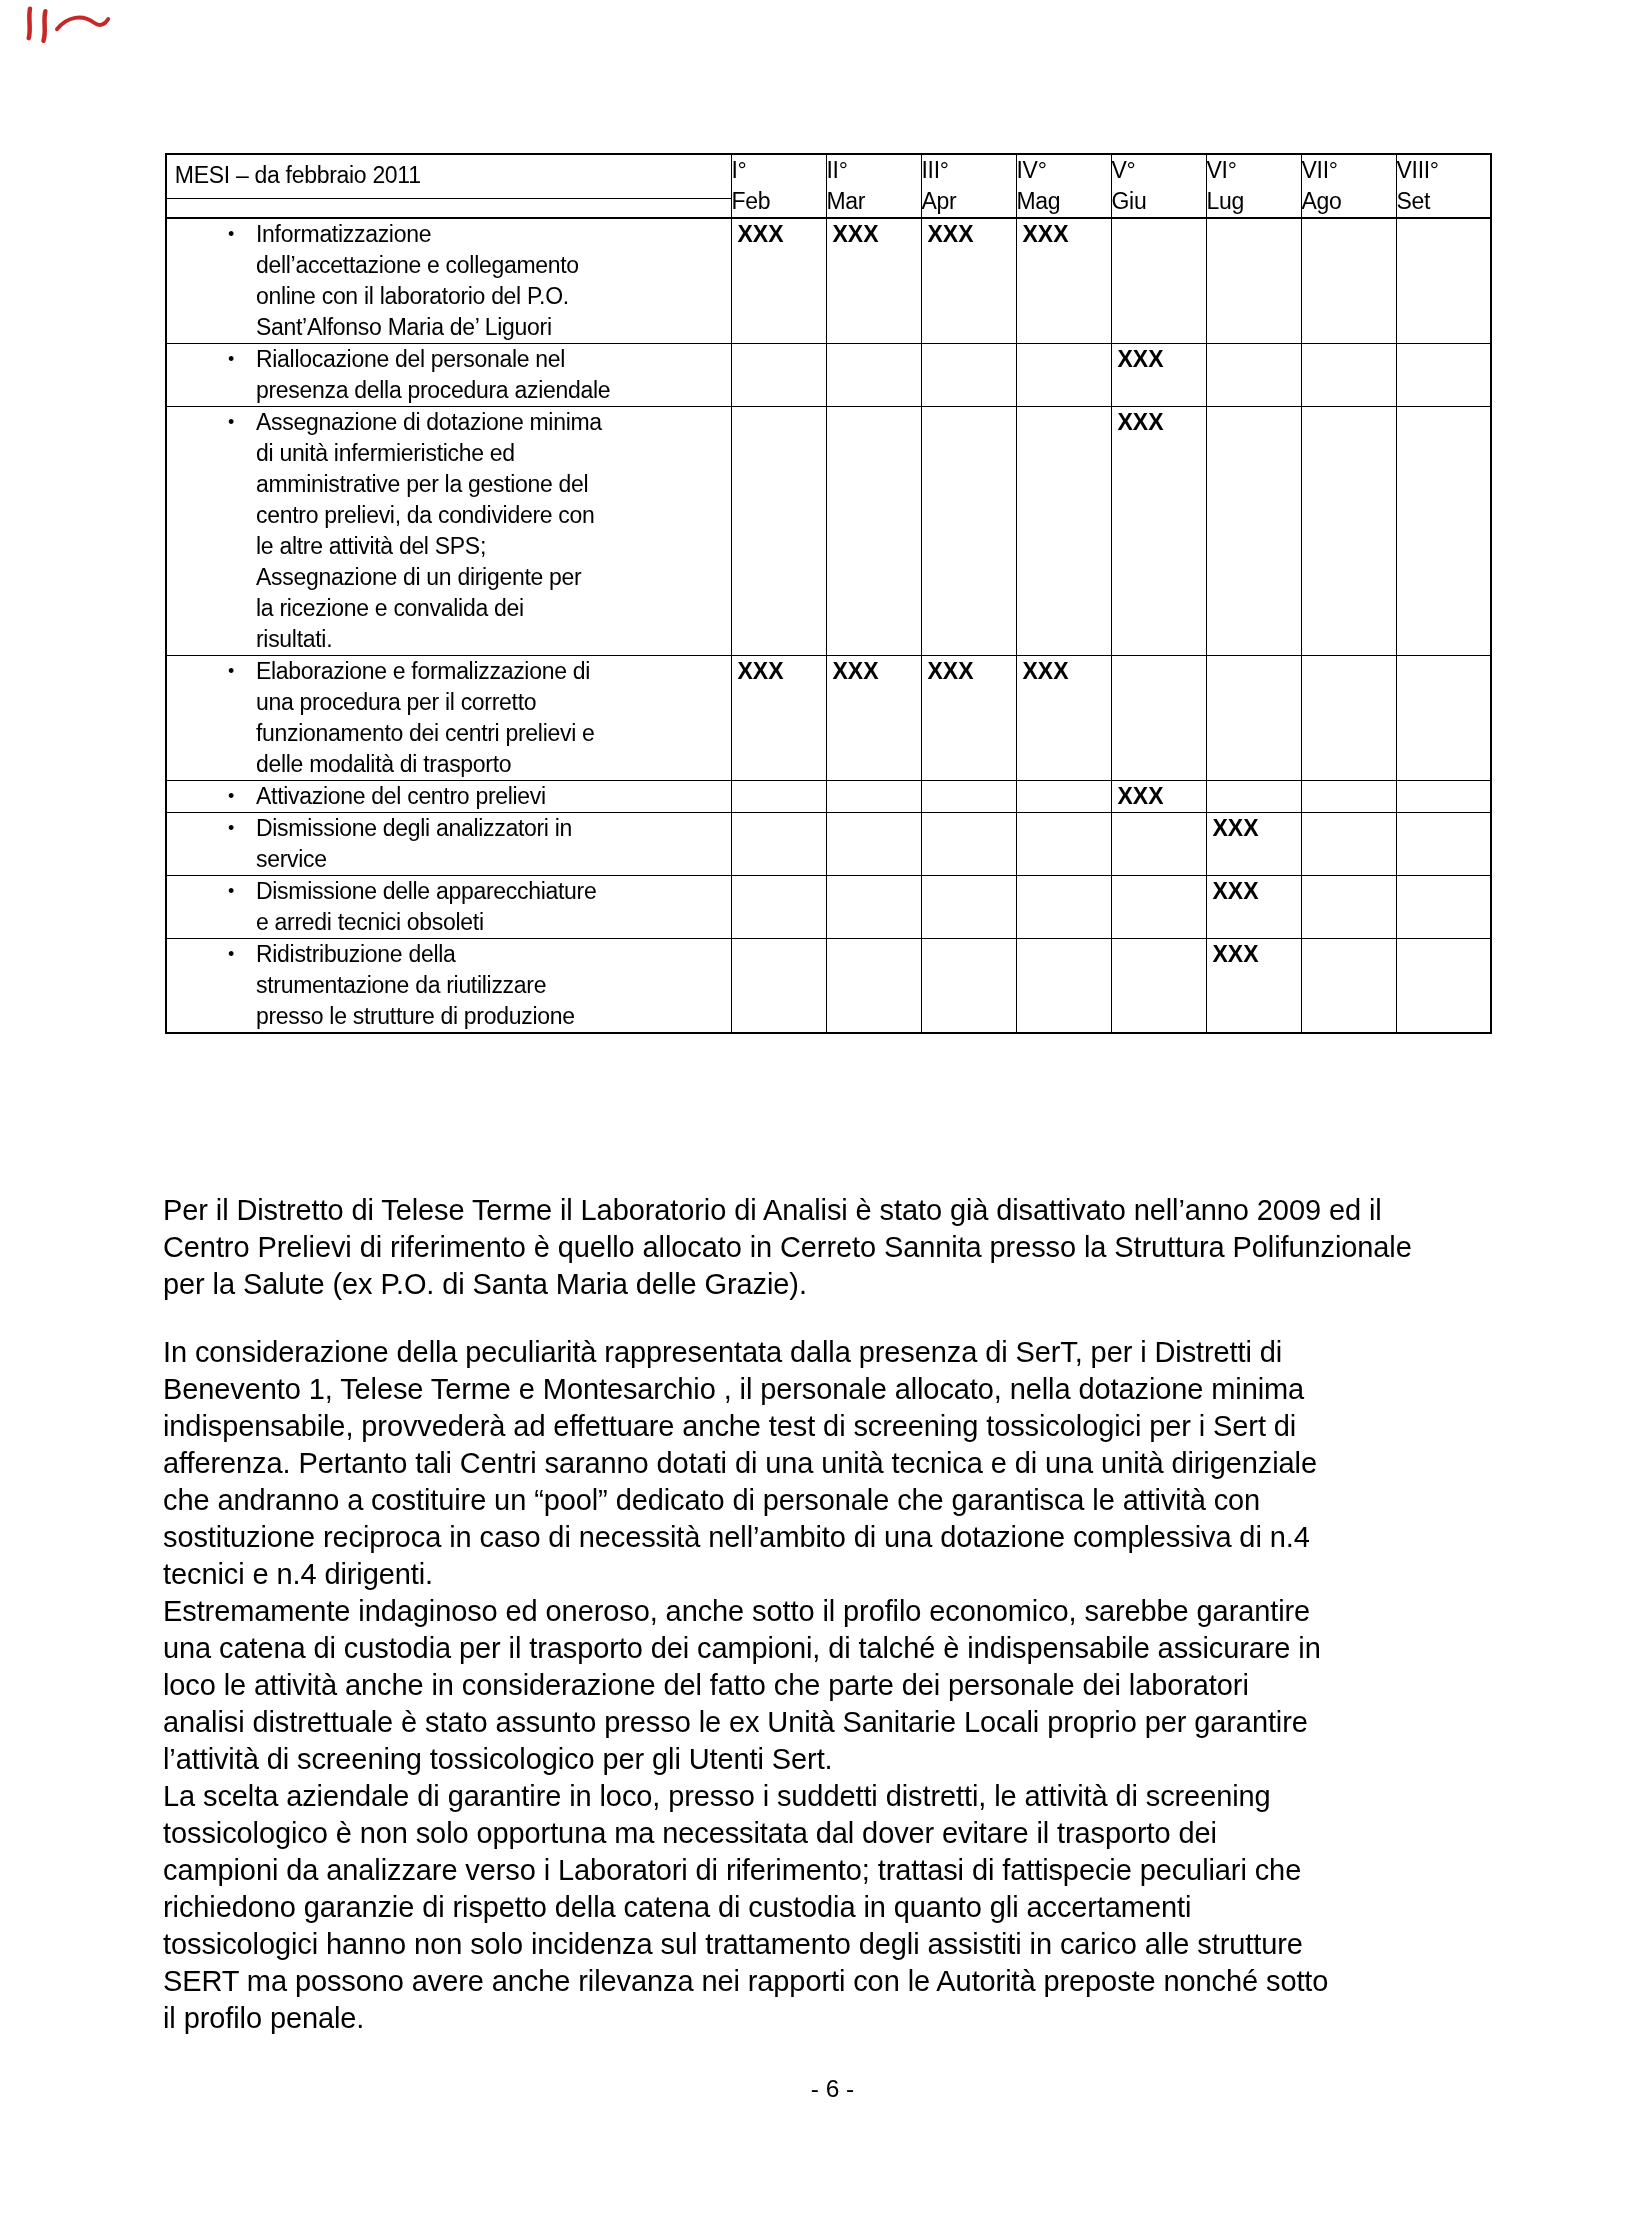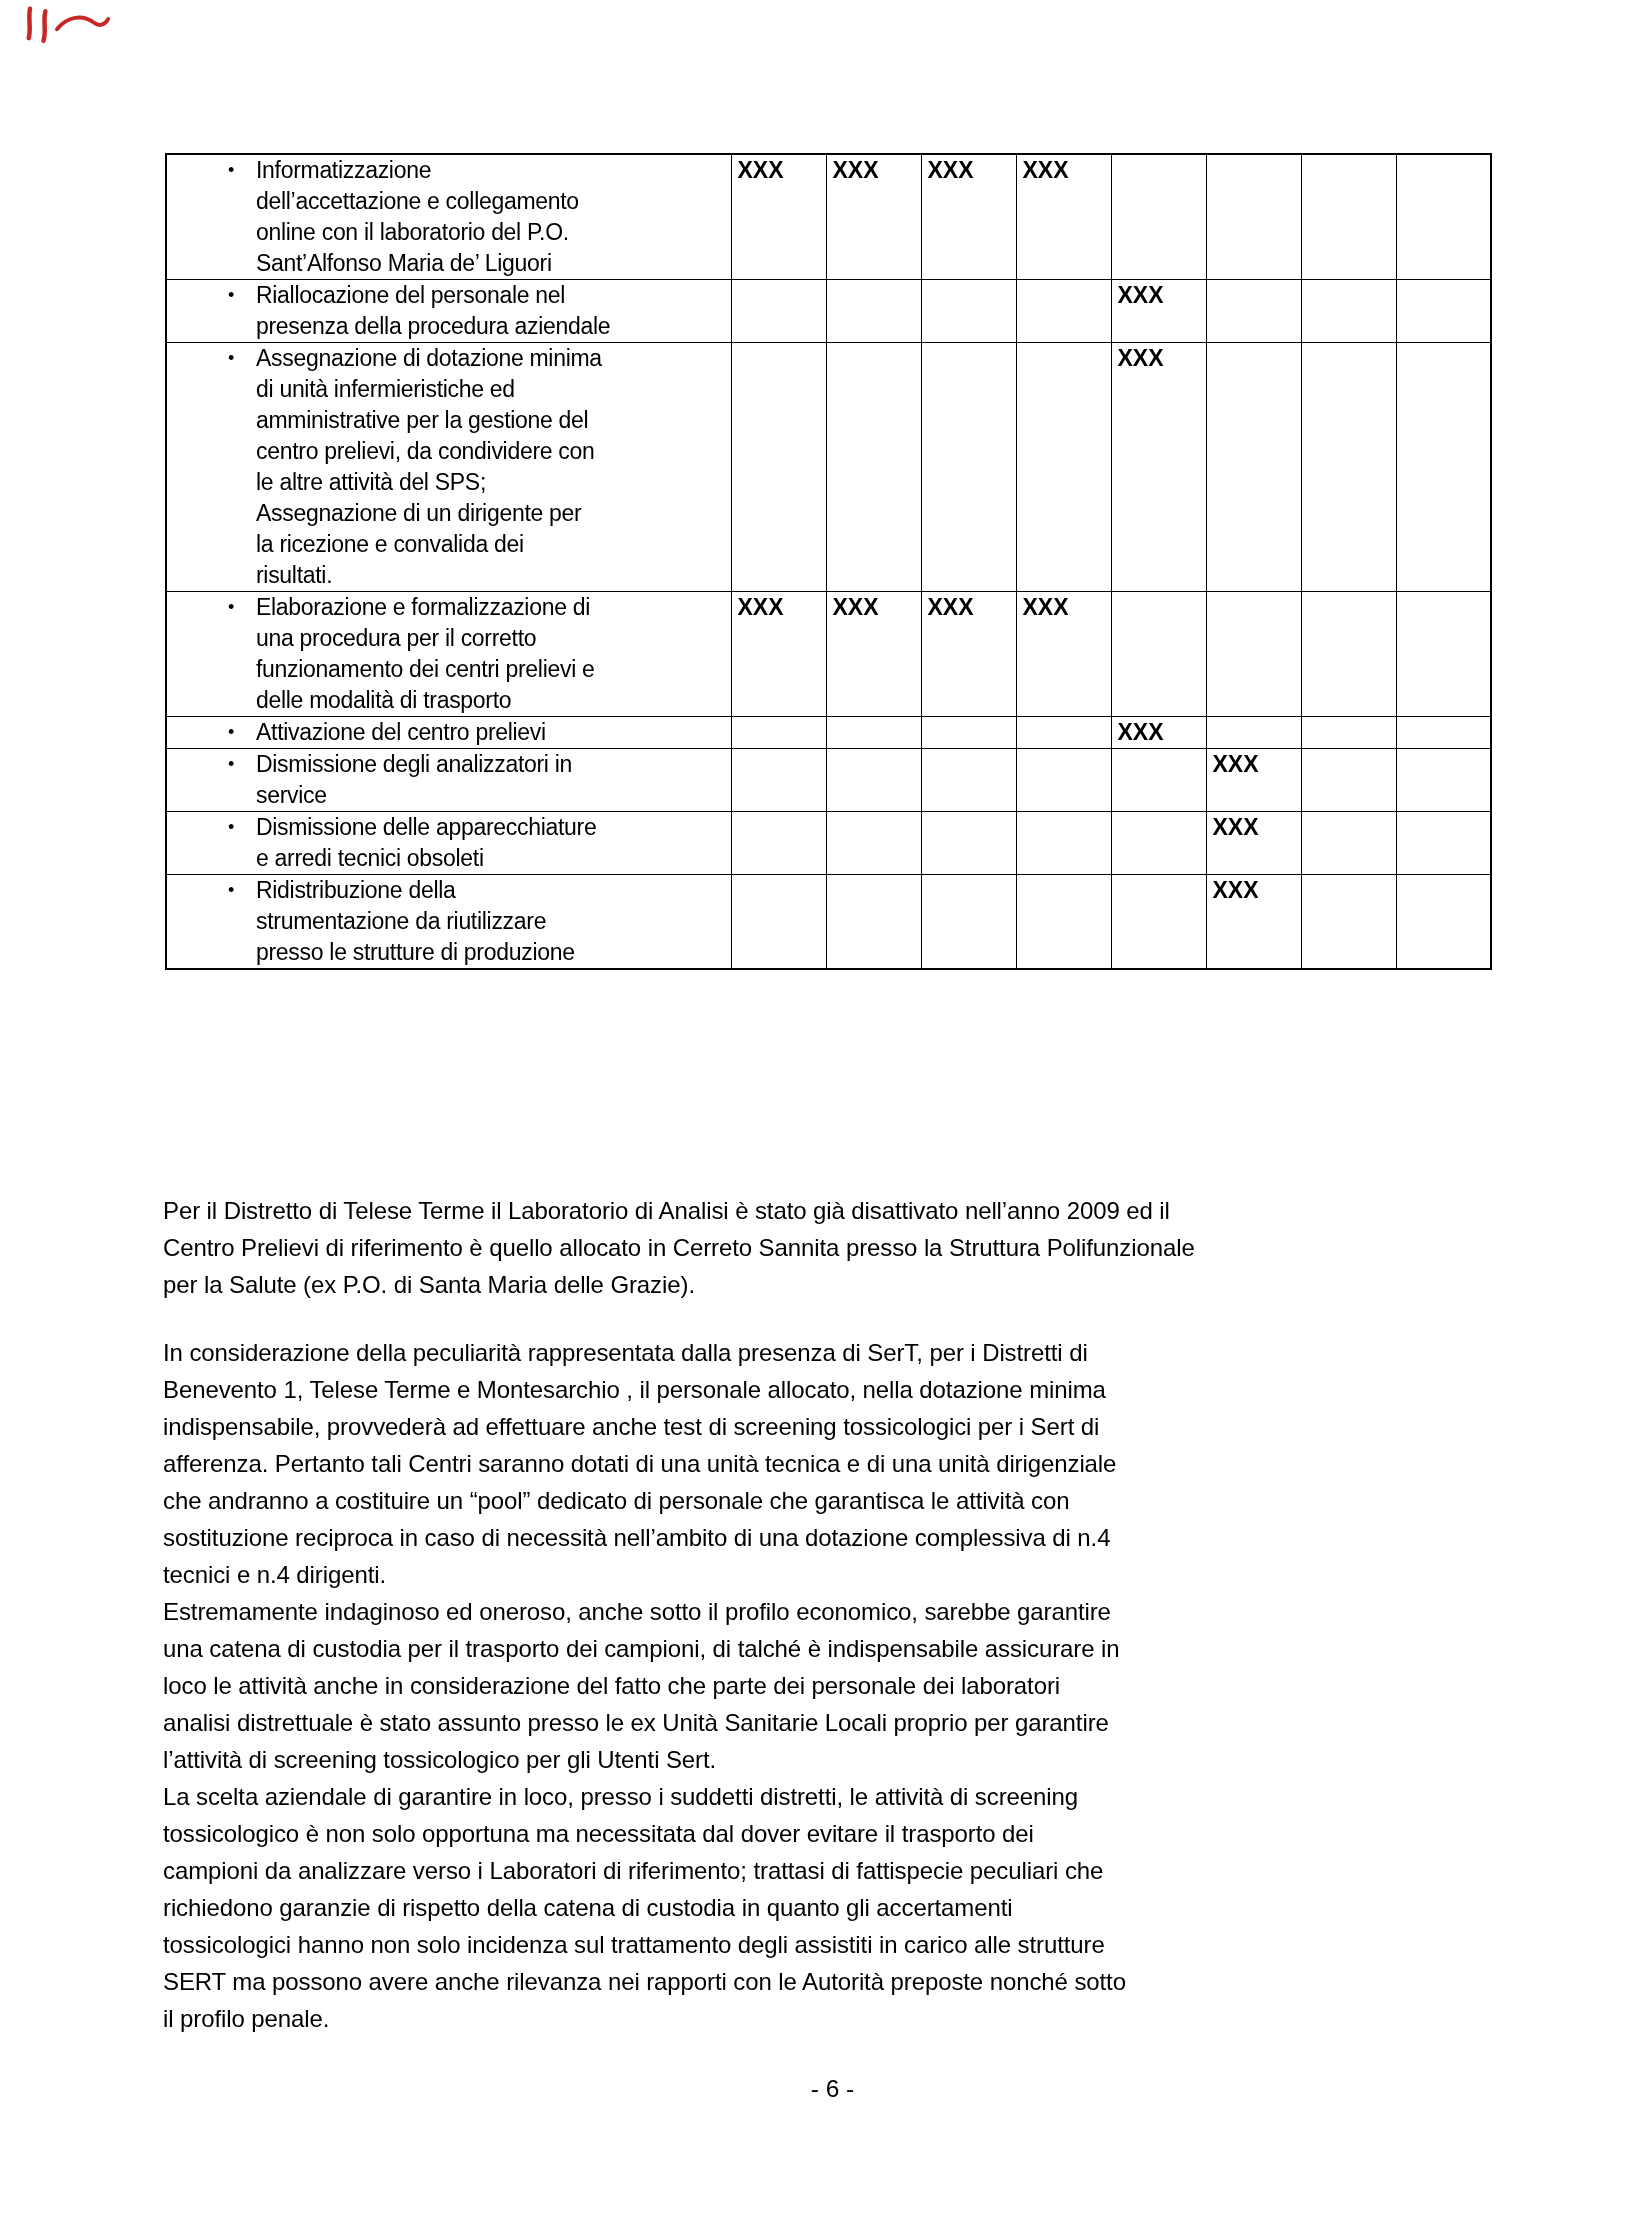--- a/index.html
+++ b/index.html
@@ -24,21 +24,21 @@
   td.desc-group{font-weight:bold;white-space:pre-line;padding:2.6px 3.9px 5.2px 6.5px;}
   td.desc-cell{padding:2.6px 2.6px 5.2px 0;}
   .item{display:flex;}
   .bullet{width:28px;margin-left:61px;flex:none;font-size:18px;line-height:31px;}
   .item-text{white-space:pre-line;flex:1;}
   td.m{padding:1.3px 2.6px 1.3px 10.3px;}
   td.m.marked{font-weight:bold;letter-spacing:0;padding-left:6px;}
 
   
   .paras{position:absolute;left:163px;top:1192px;width:1339px;
-         font-size:24px;line-height:37px;letter-spacing:-0.1px;}
+         font-size:29px;line-height:37px;letter-spacing:-0.1px;}
   .para{white-space:pre-line;margin:0;}
   .para.regular{font-weight:normal;margin-bottom:31px;}
   .para.bold{font-weight:normal;}
 
   .pageno{position:absolute;left:163px;top:2075px;width:1339px;
           text-align:center;font-size:24.5px;font-weight:normal;}
 </style>
 </head>
 <body>
 
@@ -56,20 +56,41 @@
       <col style="width:95px">
         <col style="width:95px">
         <col style="width:95px">
         <col style="width:95px">
       <col style="width:95px">
         <col style="width:95px">
         <col style="width:95px">
         <col style="width:95px">
     </colgroup>
     <tbody id="gantt-body">
+        <tr class="header">
+          <td class="mesi-cell">
+            <div class="mesi-label">MESI – da febbraio 2011</div>
+          </td>
+          <td class="month-cell">I°
+Feb</td>
+          <td class="month-cell">II°
+Mar</td>
+          <td class="month-cell">III°
+Apr</td>
+          <td class="month-cell">IV°
+Mag</td>
+          <td class="month-cell">V°
+Giu</td>
+          <td class="month-cell">VI°
+Lug</td>
+          <td class="month-cell">VII°
+Ago</td>
+          <td class="month-cell">VIII°
+Set</td>
+        </tr>
         <tr>
           <td class="desc-cell">
             <div class="item">
               <span class="bullet">•</span>
               <span class="item-text">Informatizzazione
 dell’accettazione e  collegamento
 online con il laboratorio del  P.O.
 Sant’Alfonso Maria  de’ Liguori</span>
             </div>
           </td>

